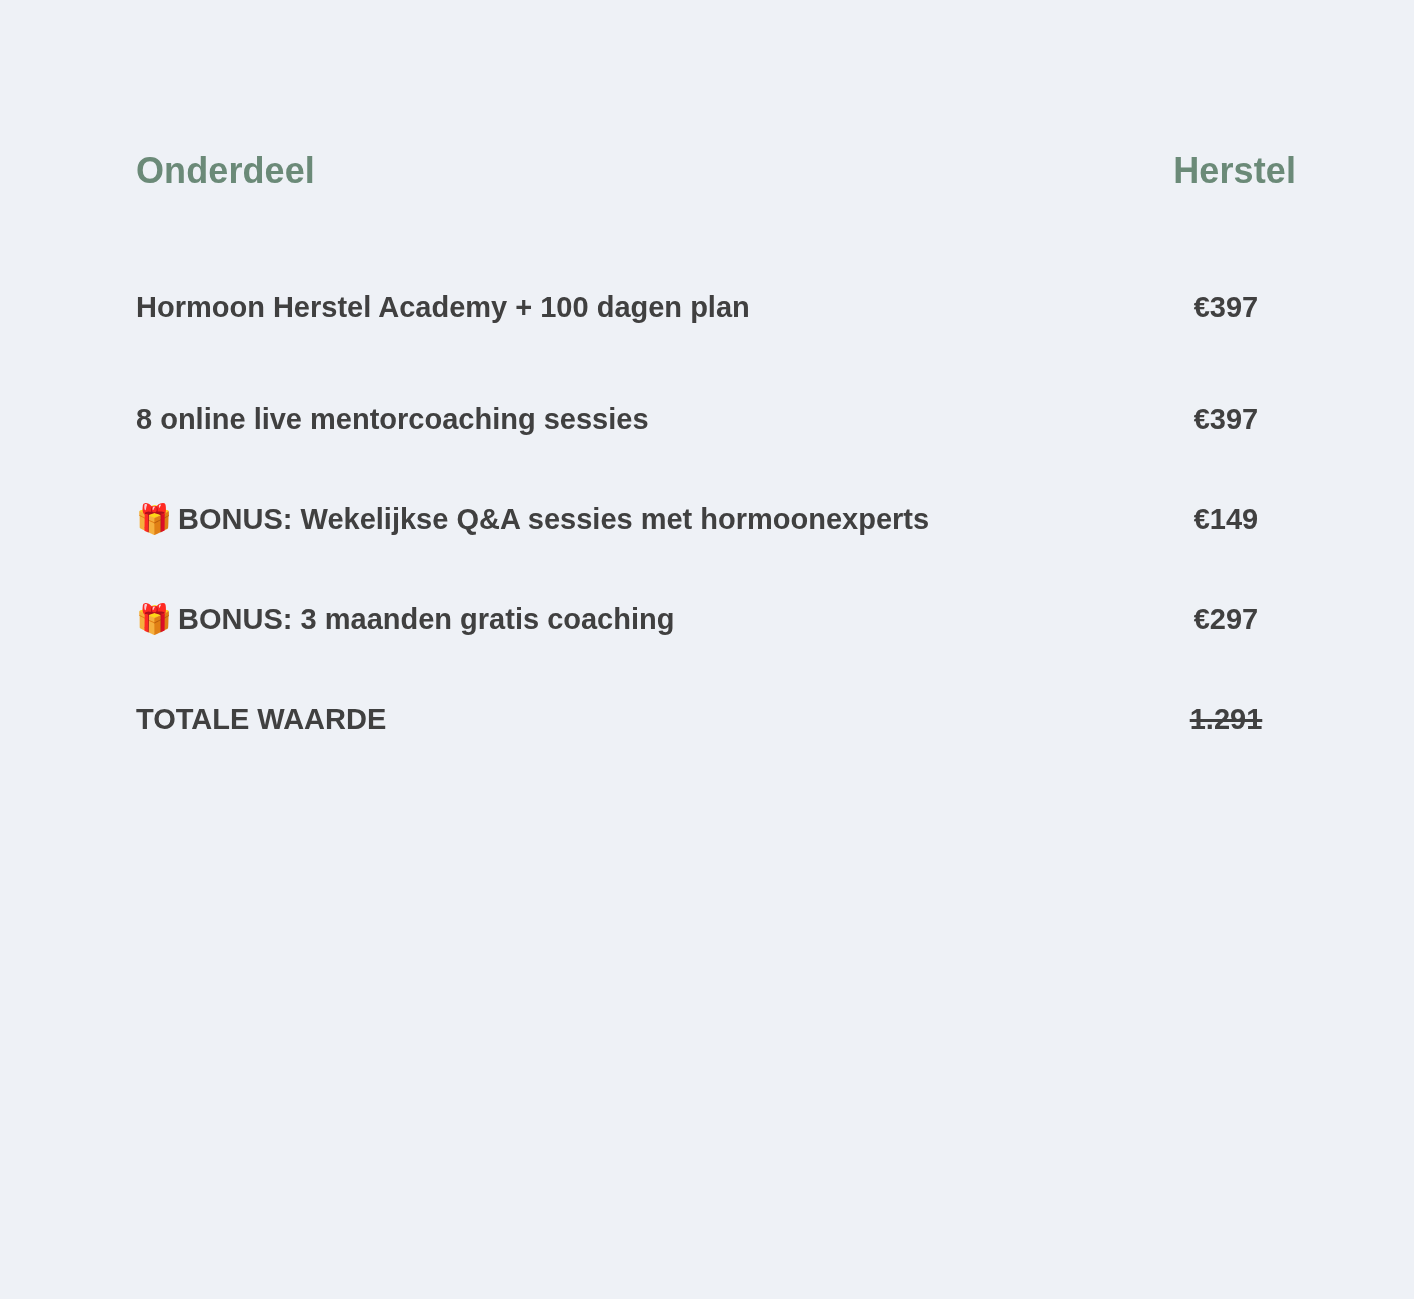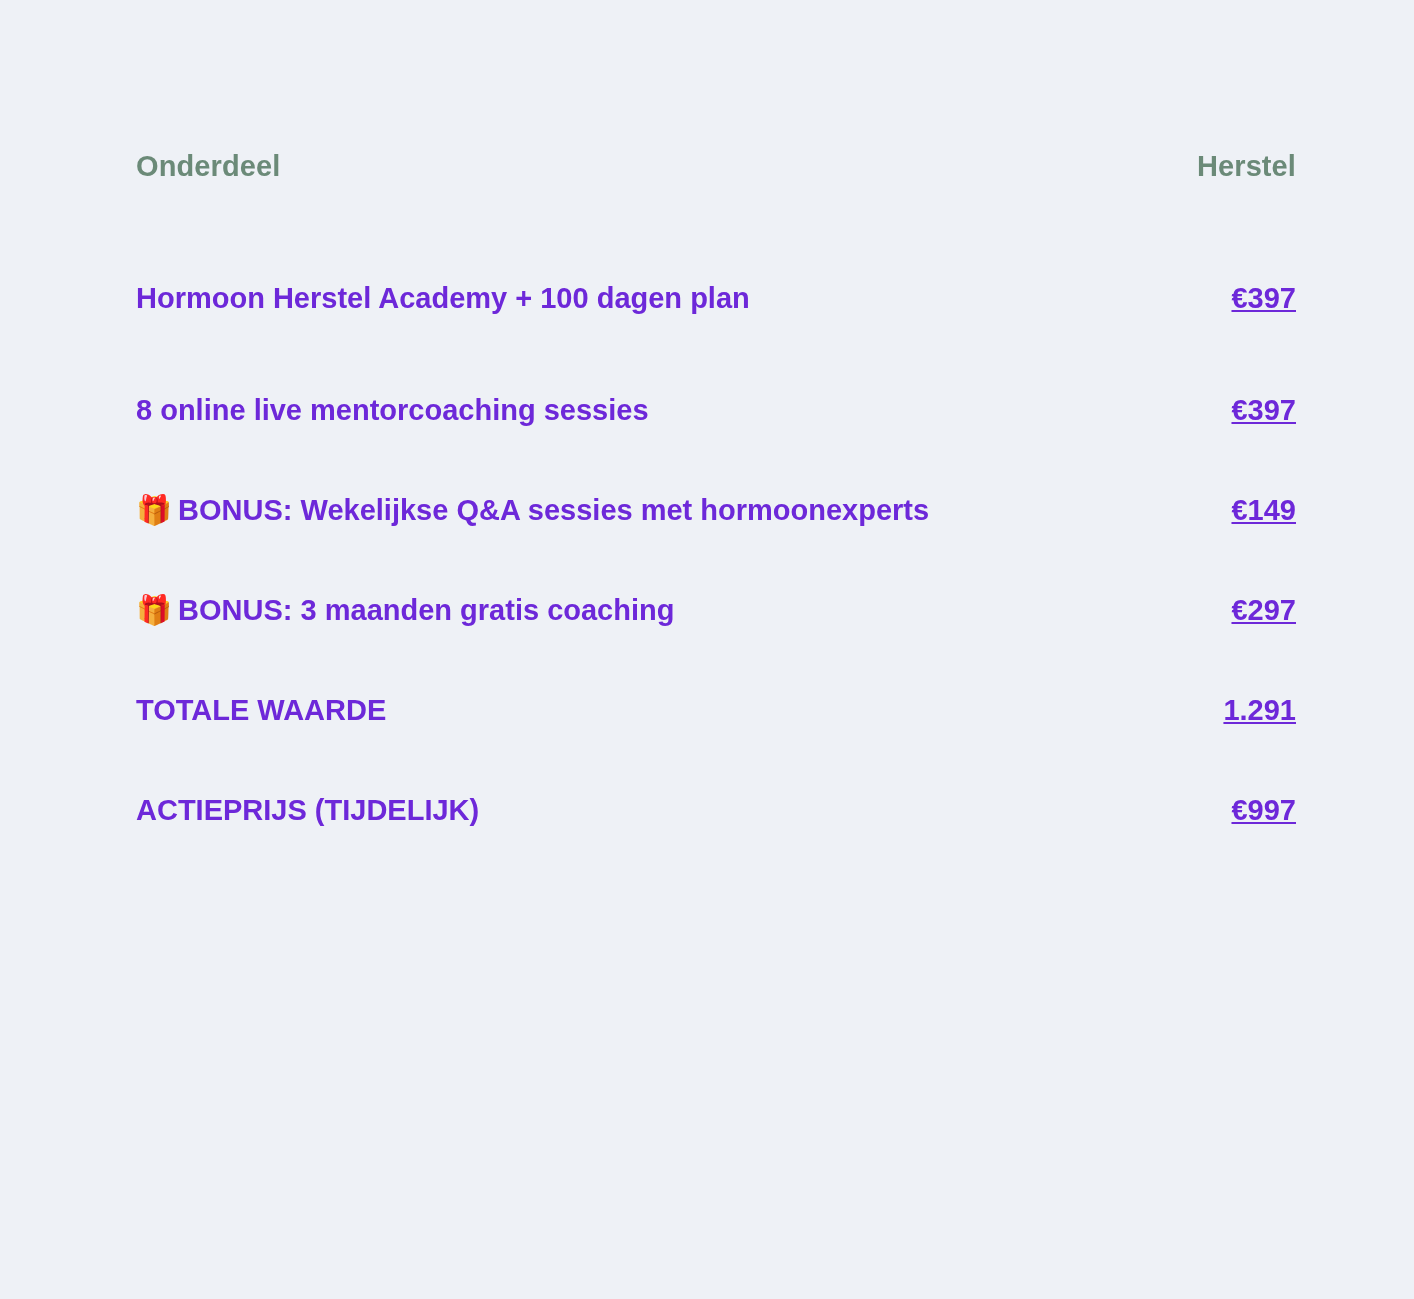--- a/index.html
+++ b/index.html
@@ -28,45 +28,44 @@
     width: 1160px;
     border-collapse: collapse;
     table-layout: fixed;
   }
 
   .value-table col.col-item { width: 1020px; }
   .value-table col.col-value { width: 140px; }
 
   .value-table thead th {
     text-align: left;
-    font-size: 29px;
+    font-size: 36px;
     font-weight: bold;
     color: #6b8a78;
     padding: 0 0 54px 0;
     vertical-align: top;
     letter-spacing: 0.1px;
   }
   .value-table thead th.value-head {
     text-align: right;
     white-space: nowrap;
   }
 
   .value-table tbody td {
     font-size: 29px;
     font-weight: bold;
-    color: #6d28d9;
+    color: #404040;
     padding: 0 0 0 0;
     vertical-align: middle;
     line-height: 1.15;
   }
 
   .value-table tbody td.value-cell {
-    text-align: right;
+    text-align: center;
     white-space: nowrap;
-    text-decoration: underline;
   }
 
   
   tr.row-tall td { height: 124px; }
   tr.row-mid  td { height: 100px; }
   tr.row-short td { height: 100px; }
 
   .gift {
     font-size: 29px;
     margin-right: 6px;
@@ -119,19 +118,15 @@
         <td class="value-cell">€149</td>
       </tr>
       <tr class="row-short">
         <td><span class="gift">🎁</span><span class="item-text">BONUS: 3 maanden gratis coaching</span></td>
         <td class="value-cell">€297</td>
       </tr>
       <tr class="row-short">
         <td class="total-label">TOTALE WAARDE</td>
         <td class="value-cell strike">1.291</td>
       </tr>
-      <tr class="row-short">
-        <td class="green">ACTIEPRIJS (TIJDELIJK)</td>
-        <td class="value-cell green">€997</td>
-      </tr>
     </tbody>
   </table>
 </div>
 
 </body></html>

